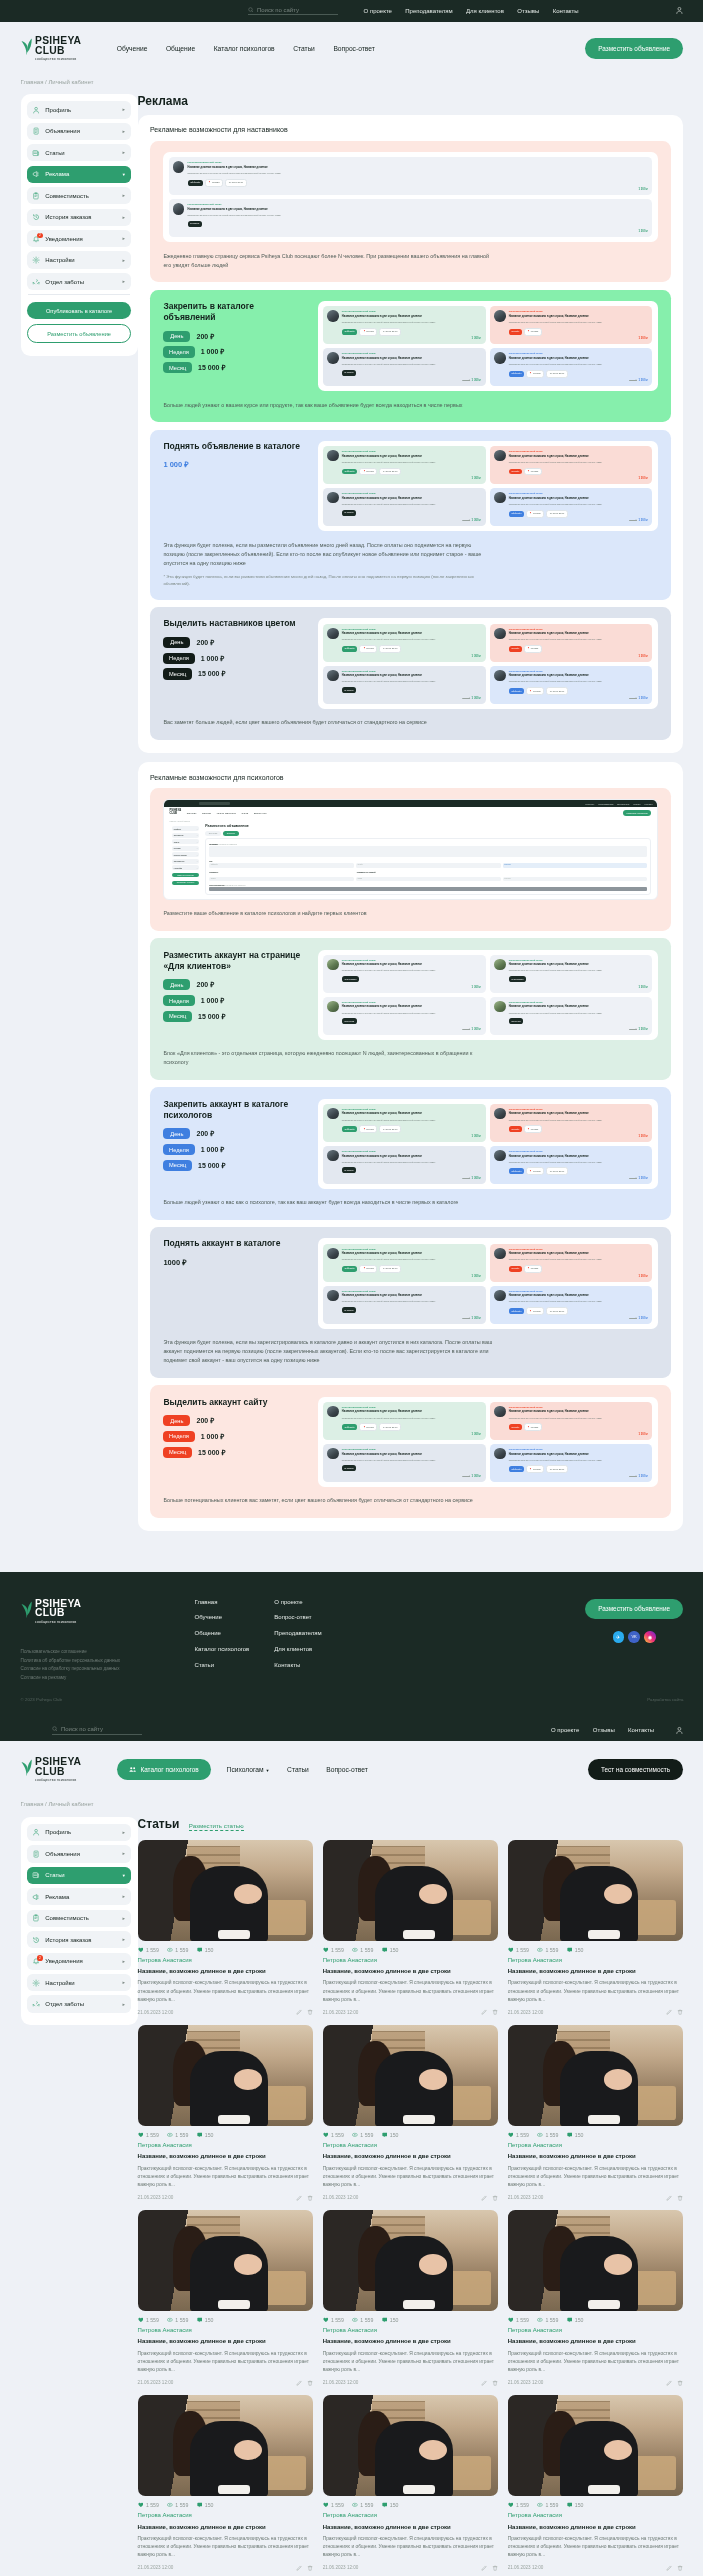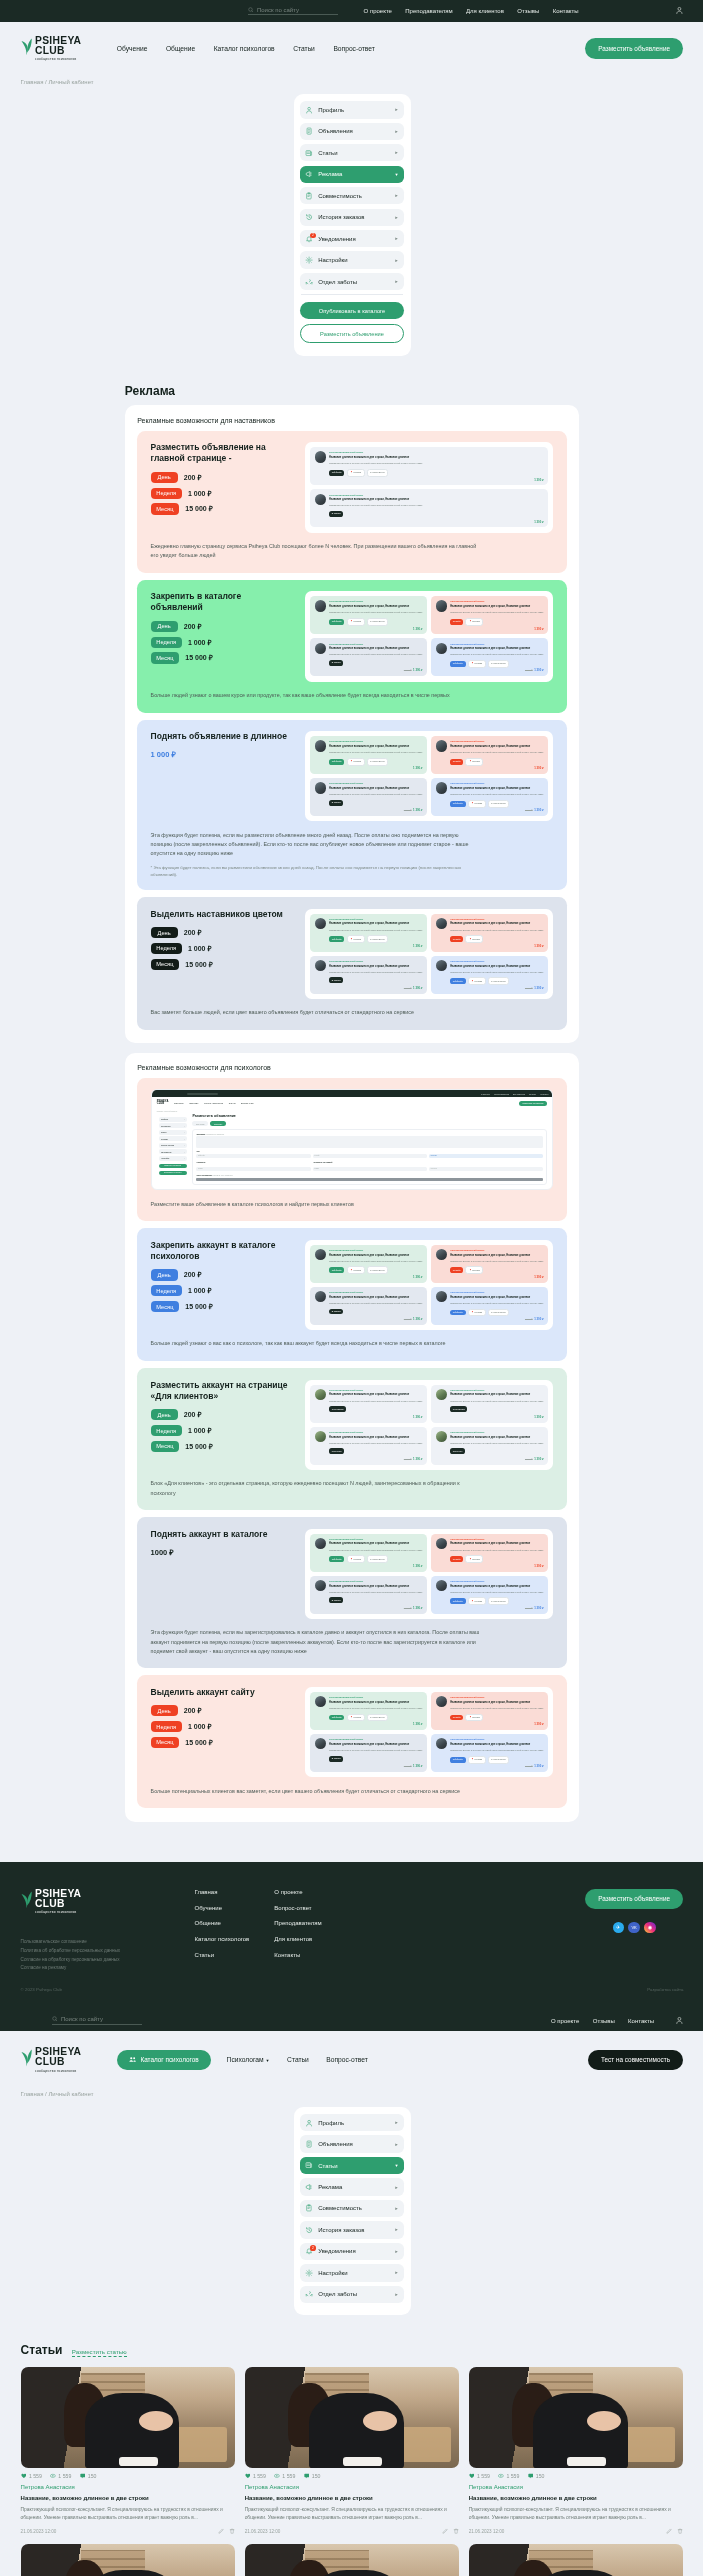--- a/index.html
+++ b/index.html
@@ -46,21 +46,21 @@
   .btn-green {
     background: #2e9e6f; color: #fff; border: none;
     border-radius: 15.5px; padding: 6.7px 13.4px; font-size: 6.4px;
     font-family: inherit; cursor: pointer; white-space: nowrap;
   }
   .mainhead .btn-green { margin-left: auto; }
 
   .breadcrumb { padding: 0 20.6px; font-size: 6px; color: #9aa4a0; margin-top: 3.1px;}
 
   
-  .layout { display: flex; gap: 28px; padding: 9.3px 20.6px 31px 20.6px; align-items: center; flex-direction: column; }
+  .layout { display: flex; gap: 0; padding: 9.3px 20.6px 31px 20.6px; align-items: flex-start; }
 
   
   .sidebar {
     width: 117px; background: #fff; border-radius: 9.3px;
     padding: 7.2px 6.2px 8.2px 6.2px; flex: none;
   }
   .side-item {
     display: flex; align-items: center; gap: 4.6px;
     background: #f0f3f6; border-radius: 5.7px;
     padding: 4.6px 5.7px; margin-bottom: 4.1px; cursor: pointer;
@@ -390,35 +390,20 @@
         <button class="side-btn outline">Разместить объявление</button>
       </aside>
     <div class="main">
       <h1 class="page-title">Реклама</h1>
 
       <section class="panel">
         <div class="panel-title">Рекламные возможности для наставников</div>
         <div id="mentors-list">
             <div class="promo" style="background:#fde7e1">
               <div class="promo-top">
-                <div class="promo-left">
-                  <div class="promo-h">Разместить объявление на главной странице -</div>
-                  <div class="price-row">
-                    <span class="chip" style="background:#ef4123">День</span>
-                    <span class="price-val">200 ₽</span>
-                  </div>
-                  <div class="price-row">
-                    <span class="chip" style="background:#ef4123">Неделя</span>
-                    <span class="price-val">1 000 ₽</span>
-                  </div>
-                  <div class="price-row">
-                    <span class="chip" style="background:#ef4123">Месяц</span>
-                    <span class="price-val">15 000 ₽</span>
-                  </div>
-                </div>
                 <div class="preview">
                   <div class="preview-grid one">
                     <div class="mini" style="background:#eef1f6">
                       <div class="mini-head">
                         <div class="mini-av"></div>
                         <div style="min-width:0">
                           <div class="mini-name" style="color:#2e9e6f">Константинопольский Игорь</div>
                           <div class="mini-title">Название длинное возможно в две строки, Название длинное</div>
                           <div class="mini-body">Приглашаю мужчин и женщин на новый набор психотерапевтической группы "Между нами"</div>
                           <div class="mini-tags">
@@ -530,21 +515,21 @@
                       <div class="mini-price" style="color:#3f7fe0"><span class="mini-old">1 500 ₽</span>1 300 ₽</div>
                     </div>
                   </div>
                 </div>
               </div>
               <div class="promo-desc">Больше людей узнают о вашем курсе или продукте, так как ваше объявление будет всегда находиться в числе первых</div>
             </div>
             <div class="promo" style="background:#dbe7fa">
               <div class="promo-top">
                 <div class="promo-left">
-                  <div class="promo-h">Поднять объявление в длинное</div>
+                  <div class="promo-h">Поднять объявление в каталоге</div>
                   <div class="single-price" style="color:#3f7fe0">1 000 ₽</div>
                 </div>
                 <div class="preview">
                   <div class="preview-grid">
                     <div class="mini" style="background:#dcefe5">
                       <div class="mini-head">
                         <div class="mini-av"></div>
                         <div style="min-width:0">
                           <div class="mini-name" style="color:#2e9e6f">Константинопольский Игорь</div>
                           <div class="mini-title">Название длинное возможно в две строки, Название длинное</div>
@@ -782,20 +767,100 @@
                         </div>
                         <div class="shot-lab">Текст объявления <span>Максимум 1000 символов</span></div>
                         <div class="shot-toolbar"></div>
                       </div>
                     </div>
                   </div>
                 </div>
               </div>
               <div class="promo-desc">Разместите ваше объявление в каталоге психологов и найдите первых клиентов</div>
             </div>
+            <div class="promo" style="background:#dcefe5">
+              <div class="promo-top">
+                <div class="promo-left">
+                  <div class="promo-h">Разместить аккаунт на странице «Для клиентов»</div>
+                  <div class="price-row">
+                    <span class="chip" style="background:#2e9e6f">День</span>
+                    <span class="price-val">200 ₽</span>
+                  </div>
+                  <div class="price-row">
+                    <span class="chip" style="background:#2e9e6f">Неделя</span>
+                    <span class="price-val">1 000 ₽</span>
+                  </div>
+                  <div class="price-row">
+                    <span class="chip" style="background:#2e9e6f">Месяц</span>
+                    <span class="price-val">15 000 ₽</span>
+                  </div>
+                </div>
+                <div class="preview">
+                  <div class="preview-grid">
+                    <div class="mini" style="background:#eef1f6">
+                      <div class="mini-head">
+                        <div class="mini-av f2"></div>
+                        <div style="min-width:0">
+                          <div class="mini-name" style="color:#2e9e6f">Константинопольский Игорь</div>
+                          <div class="mini-title">Название длинное возможно в две строки, Название длинное</div>
+                          <div class="mini-body">Приглашаю мужчин и женщин на новый набор психотерапевтической группы "Между нами"</div>
+                          <div class="mini-tags">
+                            <span class="mini-tag" style="background:#1b2a25;color:#fff">Супервизия</span>
+                          </div>
+                        </div>
+                      </div>
+                      <div class="mini-price" style="color:#2e9e6f">1 300 ₽</div>
+                    </div>
+                    <div class="mini" style="background:#eef1f6">
+                      <div class="mini-head">
+                        <div class="mini-av f2"></div>
+                        <div style="min-width:0">
+                          <div class="mini-name" style="color:#2e9e6f">Константинопольский Игорь</div>
+                          <div class="mini-title">Название длинное возможно в две строки, Название длинное</div>
+                          <div class="mini-body">Приглашаю мужчин и женщин на новый набор психотерапевтической группы "Между нами"</div>
+                          <div class="mini-tags">
+                            <span class="mini-tag" style="background:#1b2a25;color:#fff">Супервизия</span>
+                          </div>
+                        </div>
+                      </div>
+                      <div class="mini-price" style="color:#2e9e6f">1 300 ₽</div>
+                    </div>
+                    <div class="mini" style="background:#eef1f6">
+                      <div class="mini-head">
+                        <div class="mini-av f2"></div>
+                        <div style="min-width:0">
+                          <div class="mini-name" style="color:#2e9e6f">Константинопольский Игорь</div>
+                          <div class="mini-title">Название длинное возможно в две строки, Название длинное</div>
+                          <div class="mini-body">Приглашаю мужчин и женщин на новый набор психотерапевтической группы "Между нами"</div>
+                          <div class="mini-tags">
+                            <span class="mini-tag" style="background:#1b2a25;color:#fff">Интенсив</span>
+                          </div>
+                        </div>
+                      </div>
+                      <div class="mini-price" style="color:#2e9e6f"><span class="mini-old">1 500 ₽</span>1 300 ₽</div>
+                    </div>
+                    <div class="mini" style="background:#eef1f6">
+                      <div class="mini-head">
+                        <div class="mini-av f2"></div>
+                        <div style="min-width:0">
+                          <div class="mini-name" style="color:#2e9e6f">Константинопольский Игорь</div>
+                          <div class="mini-title">Название длинное возможно в две строки, Название длинное</div>
+                          <div class="mini-body">Приглашаю мужчин и женщин на новый набор психотерапевтической группы "Между нами"</div>
+                          <div class="mini-tags">
+                            <span class="mini-tag" style="background:#1b2a25;color:#fff">Общение</span>
+                          </div>
+                        </div>
+                      </div>
+                      <div class="mini-price" style="color:#2e9e6f"><span class="mini-old">1 500 ₽</span>1 300 ₽</div>
+                    </div>
+                  </div>
+                </div>
+              </div>
+              <div class="promo-desc">Блок «Для клиентов» - это отдельная страница, которую ежедневно посещают N людей, заинтересованных в обращении к психологу</div>
+            </div>
             <div class="promo" style="background:#dbe7fa">
               <div class="promo-top">
                 <div class="promo-left">
                   <div class="promo-h">Закрепить аккаунт в каталоге психологов</div>
                   <div class="price-row">
                     <span class="chip" style="background:#3f7fe0">День</span>
                     <span class="price-val">200 ₽</span>
                   </div>
                   <div class="price-row">
                     <span class="chip" style="background:#3f7fe0">Неделя</span>
@@ -866,100 +931,20 @@
                             <span class="mini-tag ghost">14 июня 20:00</span>
                           </div>
                         </div>
                       </div>
                       <div class="mini-price" style="color:#3f7fe0"><span class="mini-old">1 500 ₽</span>1 300 ₽</div>
                     </div>
                   </div>
                 </div>
               </div>
               <div class="promo-desc">Больше людей узнают о вас как о психологе, так как ваш аккаунт будет всегда находиться в числе первых в каталоге</div>
-            </div>
-            <div class="promo" style="background:#dcefe5">
-              <div class="promo-top">
-                <div class="promo-left">
-                  <div class="promo-h">Разместить аккаунт на странице «Для клиентов»</div>
-                  <div class="price-row">
-                    <span class="chip" style="background:#2e9e6f">День</span>
-                    <span class="price-val">200 ₽</span>
-                  </div>
-                  <div class="price-row">
-                    <span class="chip" style="background:#2e9e6f">Неделя</span>
-                    <span class="price-val">1 000 ₽</span>
-                  </div>
-                  <div class="price-row">
-                    <span class="chip" style="background:#2e9e6f">Месяц</span>
-                    <span class="price-val">15 000 ₽</span>
-                  </div>
-                </div>
-                <div class="preview">
-                  <div class="preview-grid">
-                    <div class="mini" style="background:#eef1f6">
-                      <div class="mini-head">
-                        <div class="mini-av f2"></div>
-                        <div style="min-width:0">
-                          <div class="mini-name" style="color:#2e9e6f">Константинопольский Игорь</div>
-                          <div class="mini-title">Название длинное возможно в две строки, Название длинное</div>
-                          <div class="mini-body">Приглашаю мужчин и женщин на новый набор психотерапевтической группы "Между нами"</div>
-                          <div class="mini-tags">
-                            <span class="mini-tag" style="background:#1b2a25;color:#fff">Супервизия</span>
-                          </div>
-                        </div>
-                      </div>
-                      <div class="mini-price" style="color:#2e9e6f">1 300 ₽</div>
-                    </div>
-                    <div class="mini" style="background:#eef1f6">
-                      <div class="mini-head">
-                        <div class="mini-av f2"></div>
-                        <div style="min-width:0">
-                          <div class="mini-name" style="color:#2e9e6f">Константинопольский Игорь</div>
-                          <div class="mini-title">Название длинное возможно в две строки, Название длинное</div>
-                          <div class="mini-body">Приглашаю мужчин и женщин на новый набор психотерапевтической группы "Между нами"</div>
-                          <div class="mini-tags">
-                            <span class="mini-tag" style="background:#1b2a25;color:#fff">Супервизия</span>
-                          </div>
-                        </div>
-                      </div>
-                      <div class="mini-price" style="color:#2e9e6f">1 300 ₽</div>
-                    </div>
-                    <div class="mini" style="background:#eef1f6">
-                      <div class="mini-head">
-                        <div class="mini-av f2"></div>
-                        <div style="min-width:0">
-                          <div class="mini-name" style="color:#2e9e6f">Константинопольский Игорь</div>
-                          <div class="mini-title">Название длинное возможно в две строки, Название длинное</div>
-                          <div class="mini-body">Приглашаю мужчин и женщин на новый набор психотерапевтической группы "Между нами"</div>
-                          <div class="mini-tags">
-                            <span class="mini-tag" style="background:#1b2a25;color:#fff">Интенсив</span>
-                          </div>
-                        </div>
-                      </div>
-                      <div class="mini-price" style="color:#2e9e6f"><span class="mini-old">1 500 ₽</span>1 300 ₽</div>
-                    </div>
-                    <div class="mini" style="background:#eef1f6">
-                      <div class="mini-head">
-                        <div class="mini-av f2"></div>
-                        <div style="min-width:0">
-                          <div class="mini-name" style="color:#2e9e6f">Константинопольский Игорь</div>
-                          <div class="mini-title">Название длинное возможно в две строки, Название длинное</div>
-                          <div class="mini-body">Приглашаю мужчин и женщин на новый набор психотерапевтической группы "Между нами"</div>
-                          <div class="mini-tags">
-                            <span class="mini-tag" style="background:#1b2a25;color:#fff">Общение</span>
-                          </div>
-                        </div>
-                      </div>
-                      <div class="mini-price" style="color:#2e9e6f"><span class="mini-old">1 500 ₽</span>1 300 ₽</div>
-                    </div>
-                  </div>
-                </div>
-              </div>
-              <div class="promo-desc">Блок «Для клиентов» - это отдельная страница, которую ежедневно посещают N людей, заинтересованных в обращении к психологу</div>
             </div>
             <div class="promo" style="background:#dde3ed">
               <div class="promo-top">
                 <div class="promo-left">
                   <div class="promo-h">Поднять аккаунт в каталоге</div>
                   <div class="single-price" style="color:#13201c">1000 ₽</div>
                 </div>
                 <div class="preview">
                   <div class="preview-grid">
                     <div class="mini" style="background:#dcefe5">

